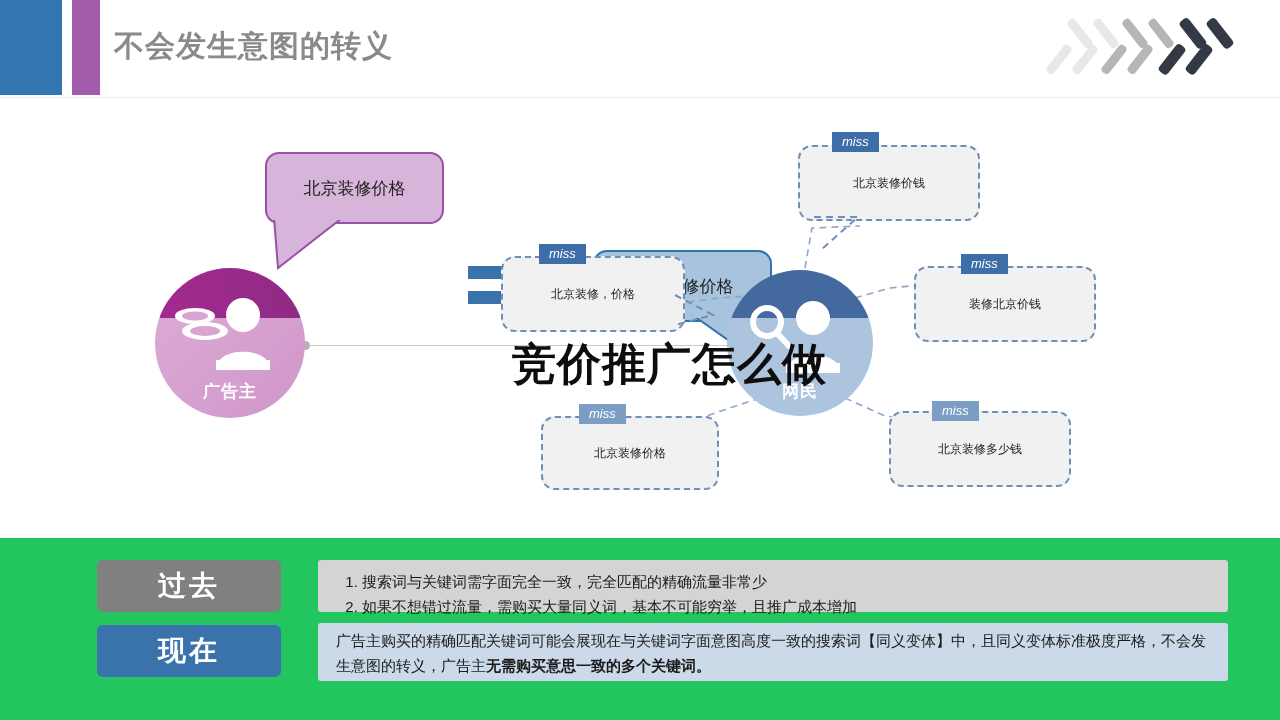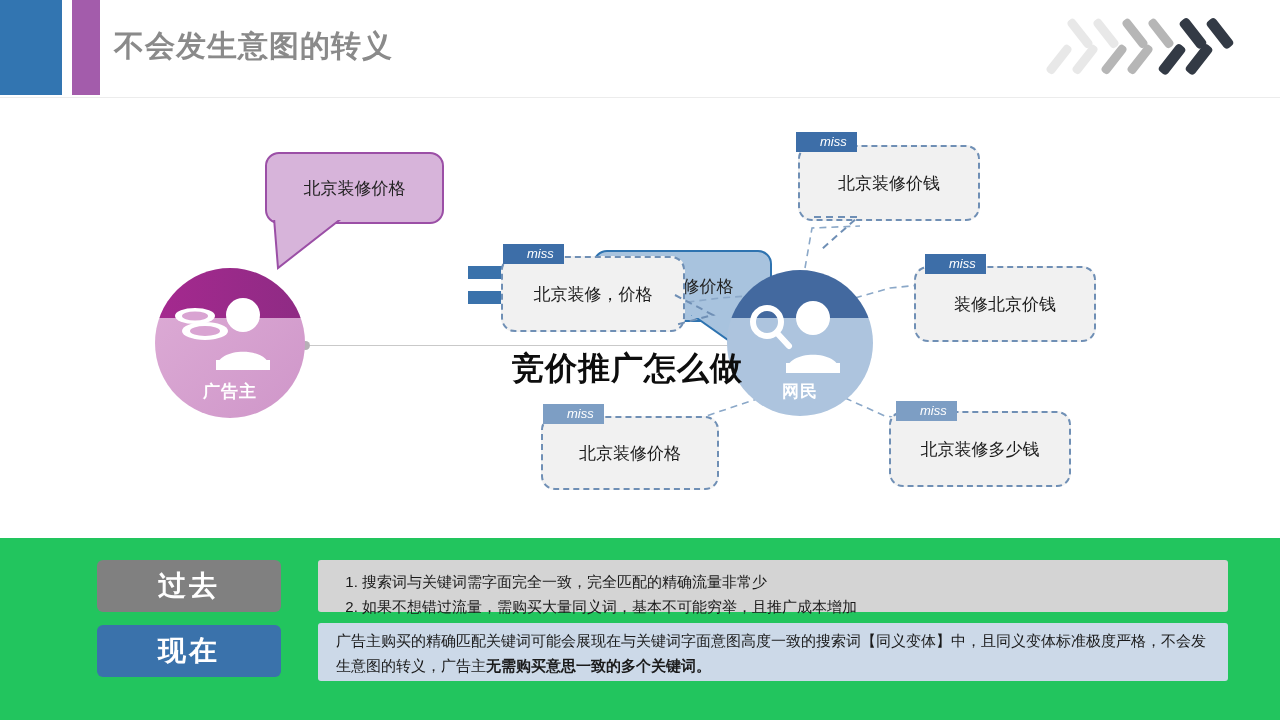--- a/index.html
+++ b/index.html
@@ -34,33 +34,33 @@
   .connector{position:absolute;height:1px;background:#c9c9c9;}
   .conn-dot{position:absolute;width:9px;height:9px;border-radius:50%;background:#b6b0b6;}
   
   .bubble{position:absolute;border-radius:14px;display:flex;align-items:center;justify-content:center;}
   .bubble .btxt{font-size:17px;color:#222;white-space:nowrap;}
   
   .missbub{position:absolute;border:2px dashed #6f8fb5;border-radius:14px;background:#f1f1f1;}
   .missbub .mtxt{
     position:absolute;left:0;top:0;width:100%;height:100%;
     display:flex;align-items:center;justify-content:center;
-    font-size:17px;color:#1c1c1c;white-space:nowrap;
+    font-size:12px;color:#1c1c1c;white-space:nowrap;
   }
   .misstag{
     position:absolute;background:#3d6ea8;color:#fff;
     font-style:italic;font-size:13px;
-    padding:2px 10px 3px 24px;white-space:nowrap;
+    padding:2px 10px 3px 10px;white-space:nowrap;margin-left:36px;
   }
   .misstag.faded{background:#7d9ec4;}
   .equals{position:absolute;}
   .equals i{position:absolute;left:0;width:100%;height:13px;background:#3a72ab;display:block;}
   .watermark{
-    position:absolute;font-size:32px;font-weight:bold;color:#0d0d0d;
-    letter-spacing:1px;white-space:nowrap;margin-top:12px;
+    position:absolute;font-size:44px;font-weight:bold;color:#0d0d0d;
+    letter-spacing:1px;white-space:nowrap;
   }
   
   .bottom{position:absolute;left:0;top:538px;width:1280px;height:182px;background:#22c55e;}
   .tagbox{
     position:absolute;width:184px;height:52px;border-radius:6px;
     display:flex;align-items:center;justify-content:center;
     color:#fff;font-size:28px;font-weight:bold;letter-spacing:3px;
   }
   .panel{position:absolute;border-radius:3px;padding-left:30px;}
   .panel .ptxt{

